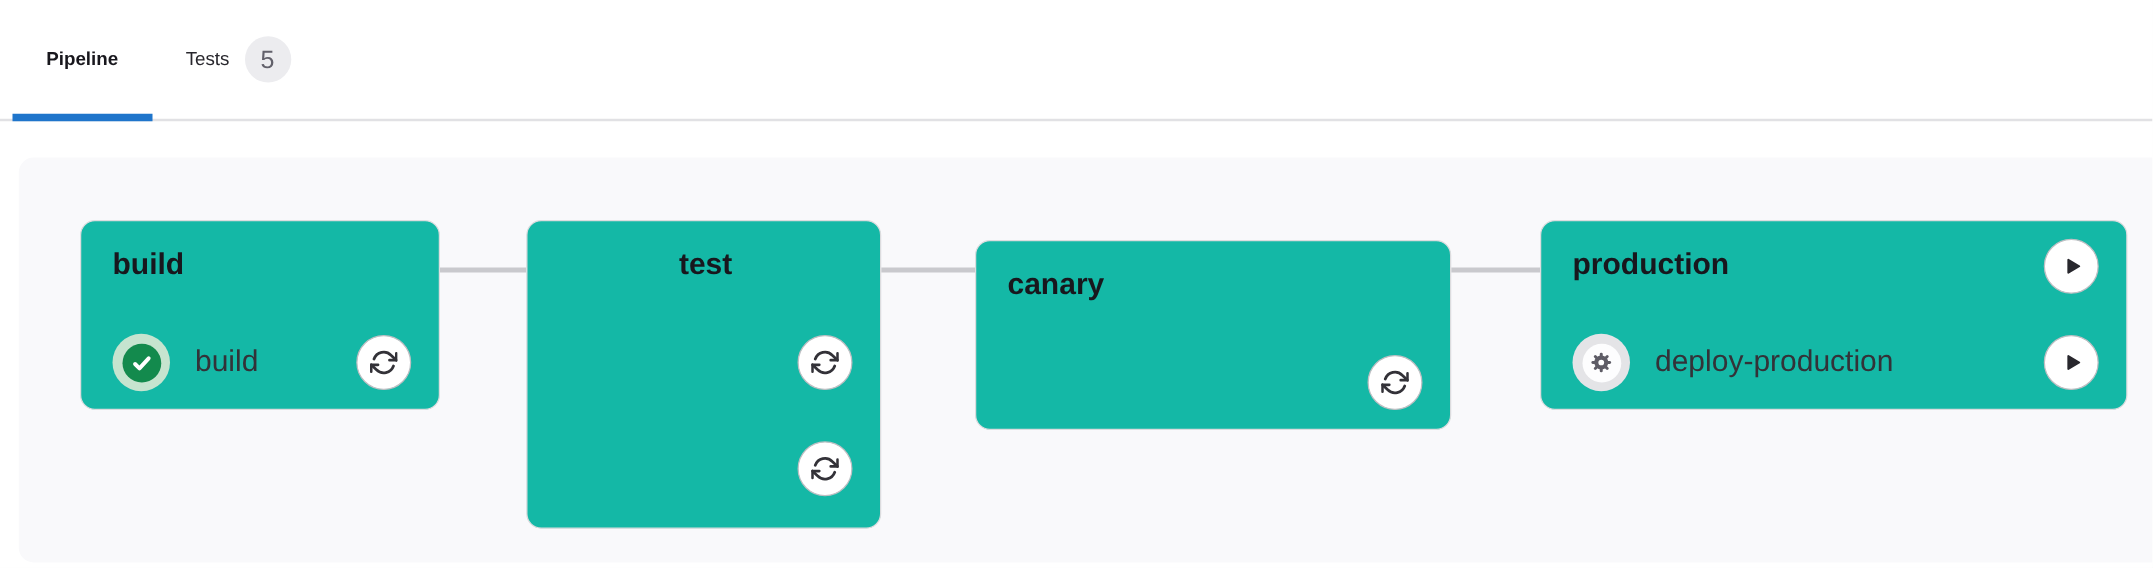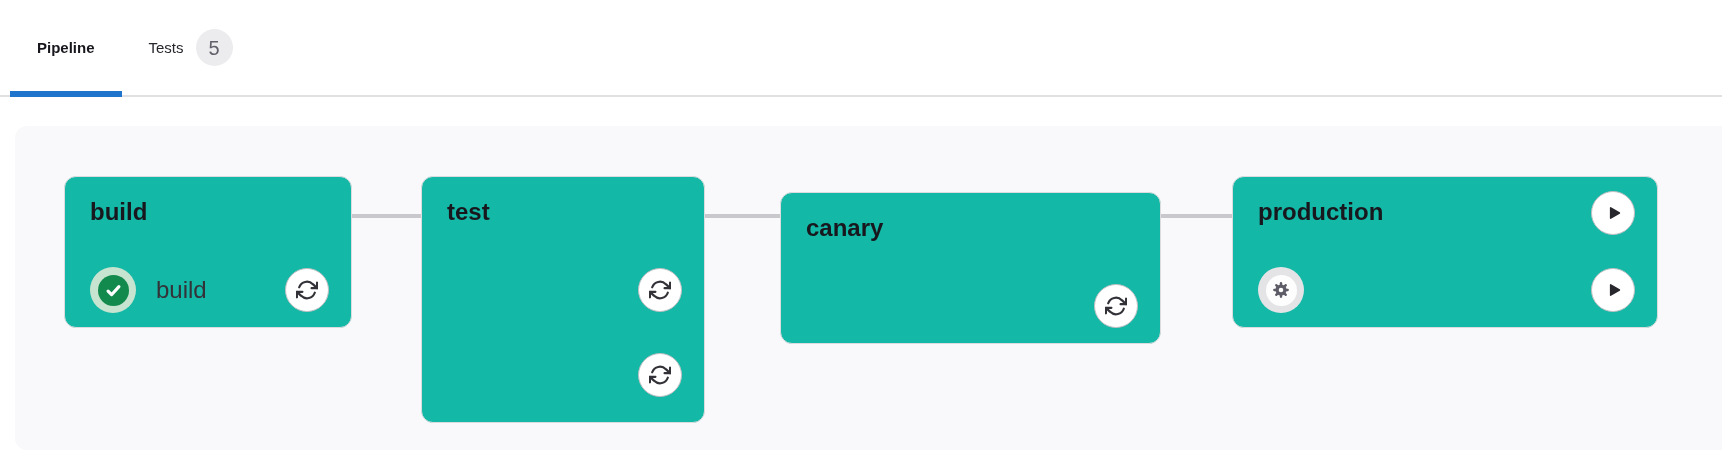--- a/index.html
+++ b/index.html
@@ -67,23 +67,23 @@
 
   .stage {
     position: absolute;
     top: 50px;
     background: #14b8a6;
     border: 1.5px solid #dcdcde;
     border-radius: 12px;
     padding: 21px 22px 0 25px;
   }
   .stage-build      { left: 49px;   width: 288px; height: 152px; }
-  .stage-test       { left: 406px;  width: 284px; height: 247px; }
+  .stage-test       { left: 406px;  width: 284px; height: 247px; text-align: center; }
   .stage-canary     { left: 765px;  width: 381px; height: 152px; margin-top: 16px; }
-  .stage-production { left: 1217px; width: 426px; height: 152px; }
+  .stage-production { left: 1217px; width: 470px; height: 152px; }
 
   .stage-header { position: relative; height: 28px; }
   .stage-title {
     font-size: 24px;
     font-weight: 700;
     color: #18171d;
     line-height: 28px;
     white-space: nowrap;
   }
   .stage-header .action-btn {
@@ -262,20 +262,21 @@
                   <rect x="10.7" y="3.4" width="2.6" height="17.2" rx="1.2"></rect>
                   <rect x="10.7" y="3.4" width="2.6" height="17.2" rx="1.2" transform="rotate(45 12 12)"></rect>
                   <rect x="10.7" y="3.4" width="2.6" height="17.2" rx="1.2" transform="rotate(90 12 12)"></rect>
                   <rect x="10.7" y="3.4" width="2.6" height="17.2" rx="1.2" transform="rotate(135 12 12)"></rect>
                   <circle cx="12" cy="12" r="6.1"></circle>
                 </g>
                 <circle cx="12" cy="12" r="2.5" fill="#fdfdfe"></circle>
               </svg>
             </span>
           </span>
+          <span class="job-name">deploy-production</span>
         </a>
         <button class="action-btn">
           <span>
             <svg width="22" height="22" viewBox="0 0 24 24">
                 <path d="M8.6 6.4v11.2a.85.85 0 0 0 1.28.74l9.5-5.6a.85.85 0 0 0 0-1.48l-9.5-5.6a.85.85 0 0 0-1.28.74z" fill="#28272d"></path>
               </svg>
           </span>
         </button>
       </div>
     </div>

